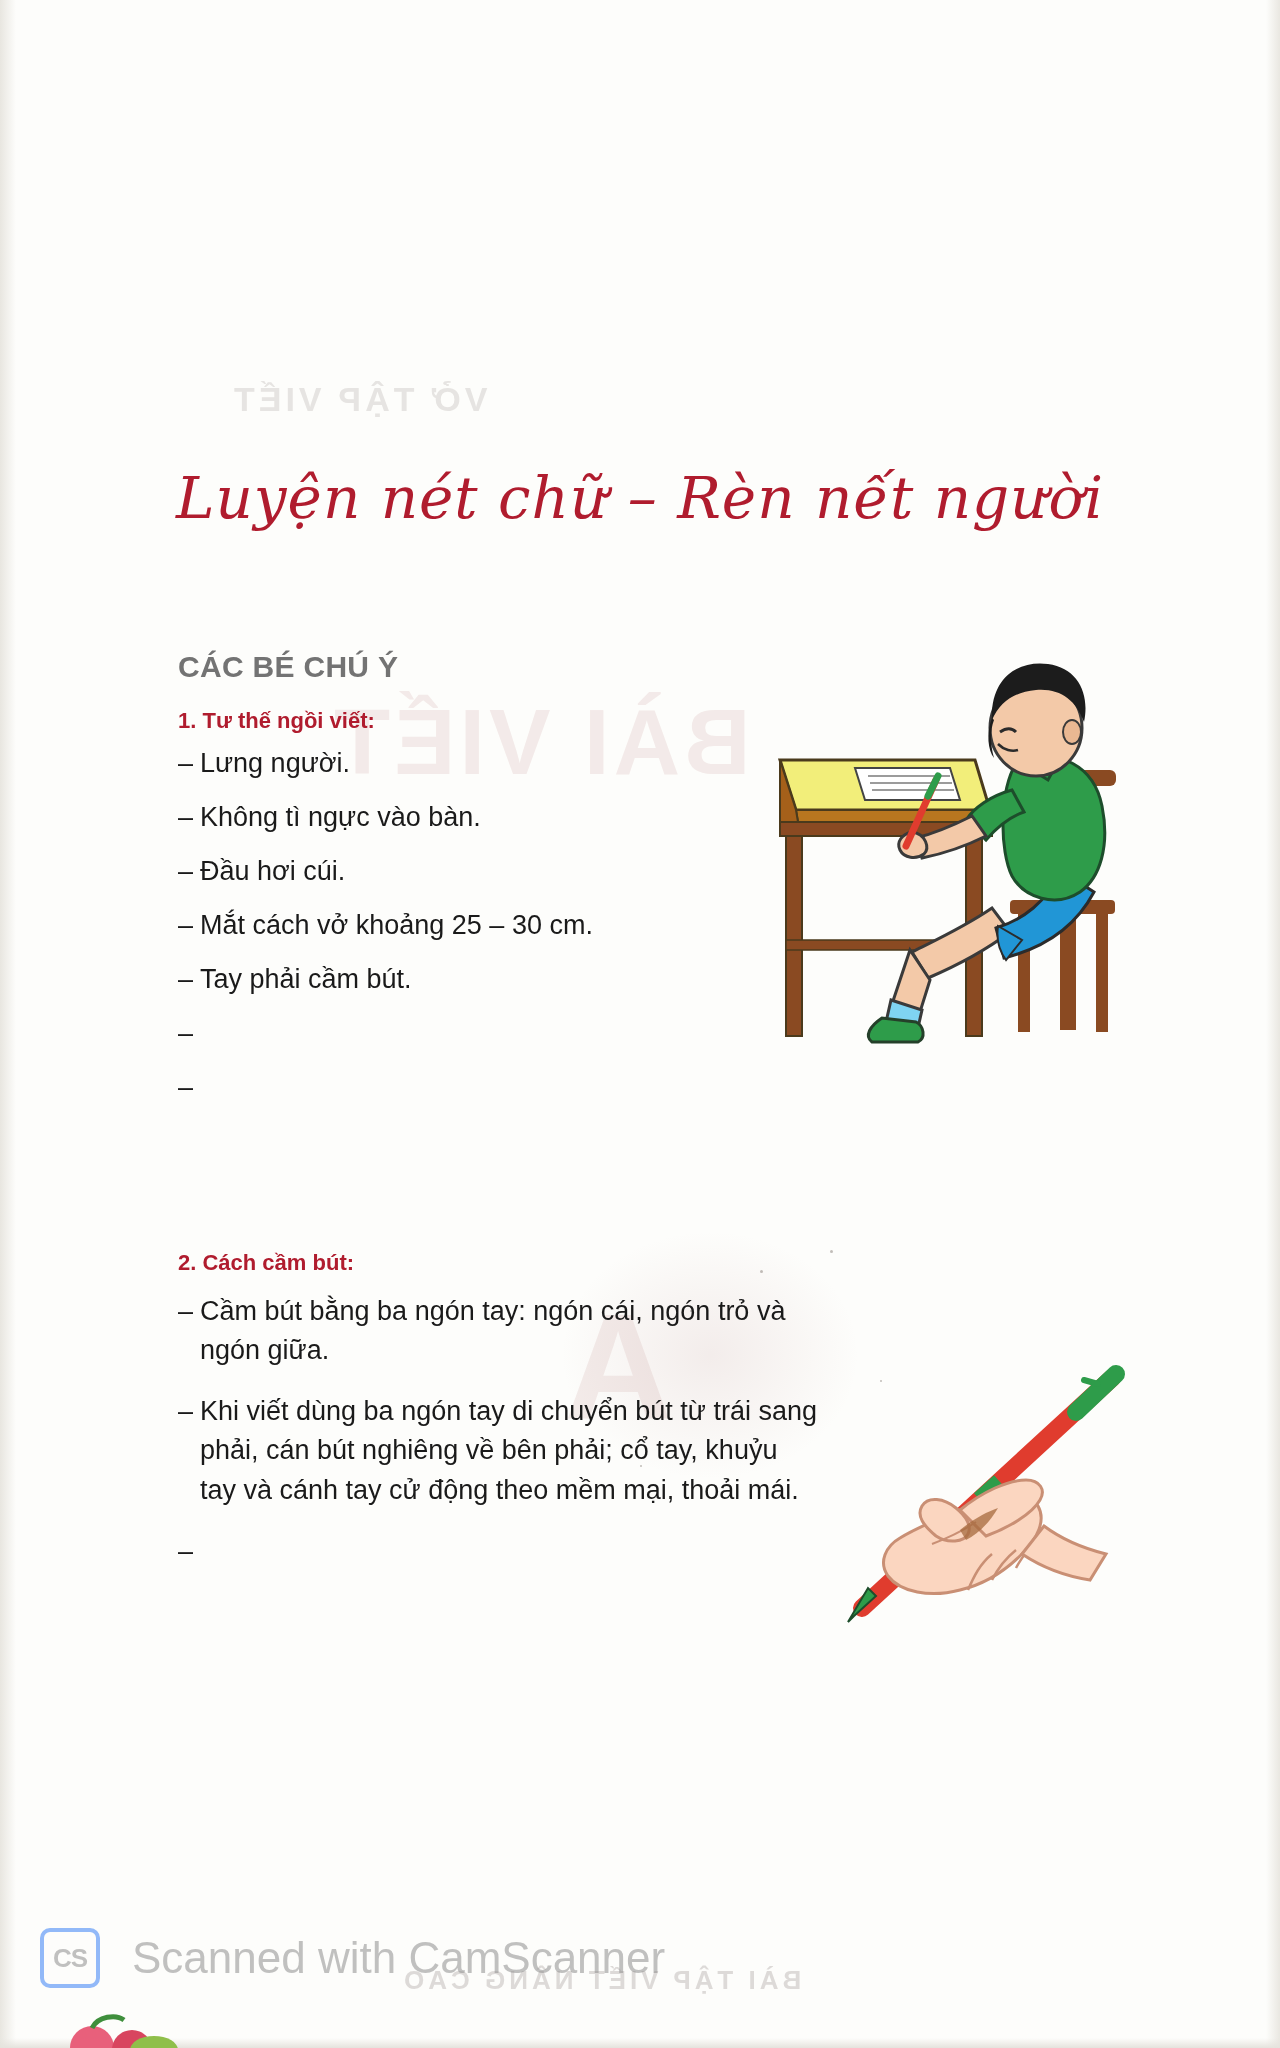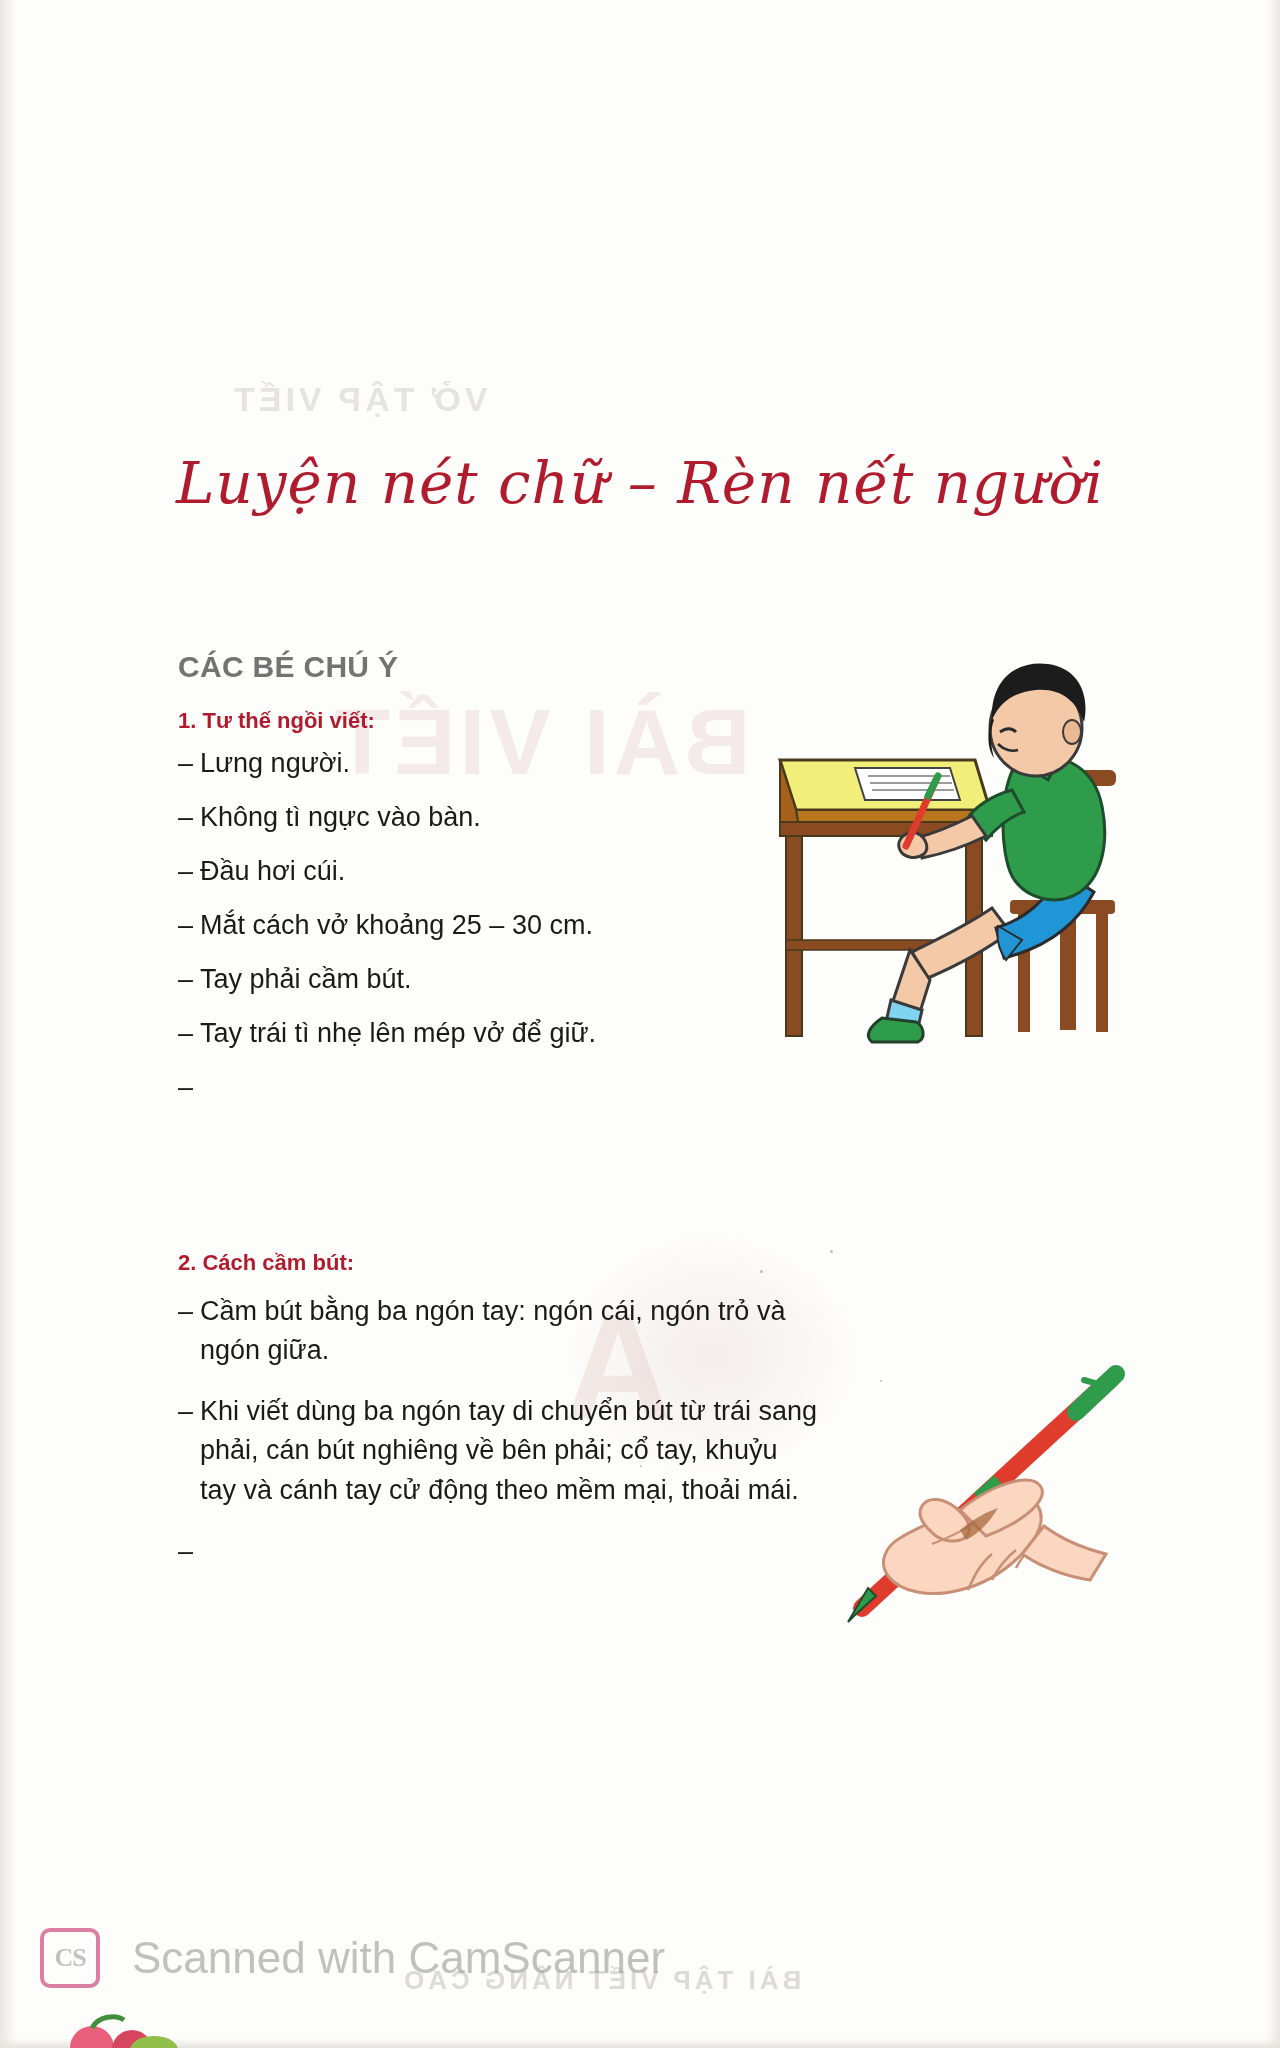--- a/index.html
+++ b/index.html
@@ -67,21 +67,21 @@
   .speck {
     position: absolute;
     background: rgba(120, 110, 105, .45);
     border-radius: 50%;
     pointer-events: none;
   }
 
   
   .title {
     position: absolute;
-    left: 0; top: 449px;
+    left: 0; top: 464px;
     width: 1280px;
     text-align: center;
     color: #b01c2e;
     font-family: "DejaVu Serif", serif;
     font-style: italic;
     font-size: 58px;
     letter-spacing: 1px;
     white-space: nowrap;
   }
 
@@ -160,30 +160,30 @@
   .watermark {
     position: absolute;
     left: 40px;
     bottom: 60px;
     display: flex;
     align-items: center;
     opacity: .55;
   }
   .cs-logo {
     width: 52px; height: 52px;
-    border: 4px solid #be185d;
+    border: 4px solid #3b82f6;
     border-radius: 10px;
     color: #8f8f8f;
     font-size: 26px;
     font-weight: bold;
     display: flex;
     align-items: center;
     justify-content: center;
     letter-spacing: -1px;
-    font-family: Liberation Serif, serif;
+    font-family: Liberation Sans, sans-serif;
   }
   .cs-text {
     margin-left: 32px;
     color: #8f8f8f;
     font-size: 44px;
     font-family: "Liberation Sans", sans-serif;
   }
 
   
   .bottom-decor {
@@ -236,21 +236,20 @@
       <li>
         <span class="dash">–</span>
         <span class="txt">Mắt cách vở khoảng 25 – 30 cm.</span>
       </li>
       <li>
         <span class="dash">–</span>
         <span class="txt">Tay phải cầm bút.</span>
       </li>
       <li>
         <span class="dash">–</span>
-        <span class="txt">Tay trái tì nhẹ lên mép vở để giữ.</span>
       </li>
       <li>
         <span class="dash">–</span>
       </li>
     </ul>
   </div>
 
   <div class="sec2">
     <div class="sub-head">2. Cách cầm bút:</div>
     <ul class="bullets">

